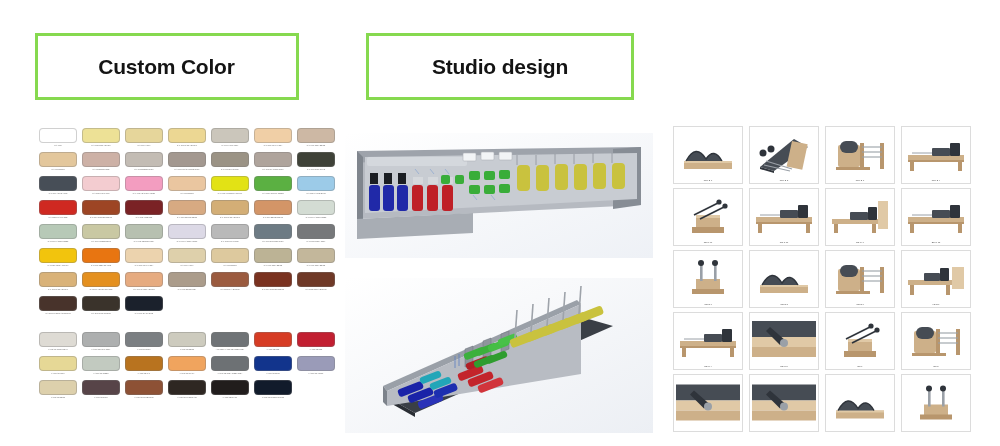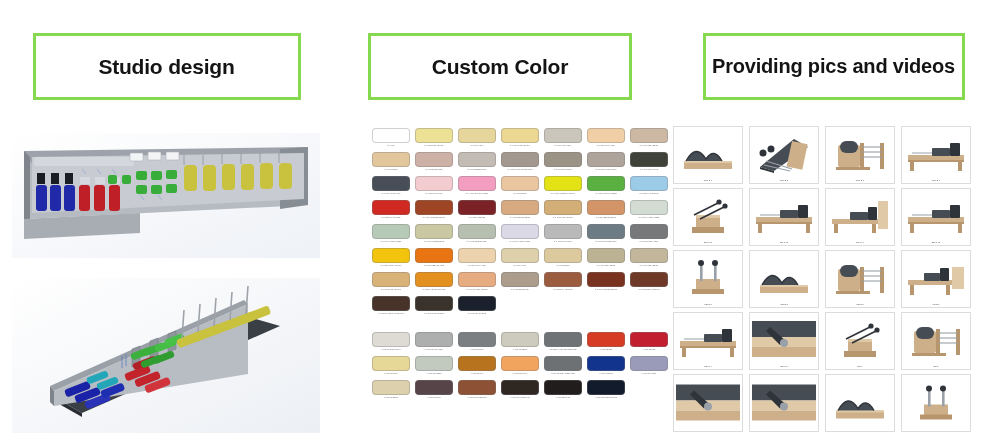--- a/index.html
+++ b/index.html
@@ -111,20 +111,341 @@
     text-align:center;
     white-space:nowrap;
     transform:scaleY(1.15);
   }
   svg{display:block;}
 </style>
 </head>
 <body>
 
 <div class="board">
+
+  <div class="column col1">
+    <div class="hdr">Custom Color</div>
+    <div class="chart" id="color-chart">
+        <div class="swatch-rows">
+          <div class="swatch-row">
+            <div class="swatch-cell">
+              <div class="chip" style="background: rgb(255, 255, 255);"></div>
+              <div class="chip-label">RAL 9016</div>
+            </div>
+            <div class="swatch-cell">
+              <div class="chip" style="background: rgb(237, 225, 150);"></div>
+              <div class="chip-label">RAL 1018 ZINC YELLOW</div>
+            </div>
+            <div class="swatch-cell">
+              <div class="chip" style="background: rgb(230, 214, 155);"></div>
+              <div class="chip-label">RAL 1014 IVORY</div>
+            </div>
+            <div class="swatch-cell">
+              <div class="chip" style="background: rgb(236, 215, 147);"></div>
+              <div class="chip-label">RAL 1002 SAND YELLOW</div>
+            </div>
+            <div class="swatch-cell">
+              <div class="chip" style="background: rgb(203, 198, 187);"></div>
+              <div class="chip-label">RAL 7044 SILK GREY</div>
+            </div>
+            <div class="swatch-cell">
+              <div class="chip" style="background: rgb(240, 207, 166);"></div>
+              <div class="chip-label">RAL 1015 LIGHT IVORY</div>
+            </div>
+            <div class="swatch-cell">
+              <div class="chip" style="background: rgb(205, 184, 164);"></div>
+              <div class="chip-label">RAL 1019 GREY BEIGE</div>
+            </div>
+          </div>
+          <div class="swatch-row">
+            <div class="swatch-cell">
+              <div class="chip" style="background: rgb(227, 199, 156);"></div>
+              <div class="chip-label">RAL 1001 BEIGE</div>
+            </div>
+            <div class="swatch-cell">
+              <div class="chip" style="background: rgb(205, 177, 166);"></div>
+              <div class="chip-label">RAL 3012 BEIGE RED</div>
+            </div>
+            <div class="swatch-cell">
+              <div class="chip" style="background: rgb(195, 188, 180);"></div>
+              <div class="chip-label">RAL 7032 PEBBLE GREY</div>
+            </div>
+            <div class="swatch-cell">
+              <div class="chip" style="background: rgb(163, 152, 144);"></div>
+              <div class="chip-label">RAL 7048 PEARL MOUSE GREY</div>
+            </div>
+            <div class="swatch-cell">
+              <div class="chip" style="background: rgb(155, 147, 133);"></div>
+              <div class="chip-label">RAL 7002 OLIVE GREY</div>
+            </div>
+            <div class="swatch-cell">
+              <div class="chip" style="background: rgb(175, 164, 156);"></div>
+              <div class="chip-label">RAL 7036 PLATINUM GREY</div>
+            </div>
+            <div class="swatch-cell">
+              <div class="chip" style="background: rgb(63, 66, 56);"></div>
+              <div class="chip-label">RAL 6006 GREY OLIVE</div>
+            </div>
+          </div>
+          <div class="swatch-row">
+            <div class="swatch-cell">
+              <div class="chip" style="background: rgb(71, 78, 87);"></div>
+              <div class="chip-label">RAL 7016 ANTHRACITE</div>
+            </div>
+            <div class="swatch-cell">
+              <div class="chip" style="background: rgb(243, 204, 208);"></div>
+              <div class="chip-label">RAL 3015 LIGHT PINK</div>
+            </div>
+            <div class="swatch-cell">
+              <div class="chip" style="background: rgb(243, 157, 192);"></div>
+              <div class="chip-label">RAL 4003 HEATHER VIOLET</div>
+            </div>
+            <div class="swatch-cell">
+              <div class="chip" style="background: rgb(234, 198, 160);"></div>
+              <div class="chip-label">RAL 1001 BEIGE</div>
+            </div>
+            <div class="swatch-cell">
+              <div class="chip" style="background: rgb(226, 226, 21);"></div>
+              <div class="chip-label">RAL 1026 LUMINOUS YELLOW</div>
+            </div>
+            <div class="swatch-cell">
+              <div class="chip" style="background: rgb(91, 176, 66);"></div>
+              <div class="chip-label">RAL 6018 YELLOW GREEN</div>
+            </div>
+            <div class="swatch-cell">
+              <div class="chip" style="background: rgb(156, 203, 232);"></div>
+              <div class="chip-label">RAL 5024 PASTEL BLUE</div>
+            </div>
+          </div>
+          <div class="swatch-row">
+            <div class="swatch-cell">
+              <div class="chip" style="background: rgb(207, 41, 33);"></div>
+              <div class="chip-label">RAL 3020 TRAFFIC RED</div>
+            </div>
+            <div class="swatch-cell">
+              <div class="chip" style="background: rgb(157, 69, 36);"></div>
+              <div class="chip-label">RAL 8004 COPPER BROWN</div>
+            </div>
+            <div class="swatch-cell">
+              <div class="chip" style="background: rgb(122, 34, 37);"></div>
+              <div class="chip-label">RAL 3005 WINE RED</div>
+            </div>
+            <div class="swatch-cell">
+              <div class="chip" style="background: rgb(215, 170, 130);"></div>
+              <div class="chip-label">RAL 1011 BROWN BEIGE</div>
+            </div>
+            <div class="swatch-cell">
+              <div class="chip" style="background: rgb(211, 174, 118);"></div>
+              <div class="chip-label">RAL 1002 SAND YELLOW</div>
+            </div>
+            <div class="swatch-cell">
+              <div class="chip" style="background: rgb(211, 149, 103);"></div>
+              <div class="chip-label">RAL 8024 BEIGE BROWN</div>
+            </div>
+            <div class="swatch-cell">
+              <div class="chip" style="background: rgb(211, 220, 211);"></div>
+              <div class="chip-label">RAL 6019 PASTEL GREEN</div>
+            </div>
+          </div>
+          <div class="swatch-row">
+            <div class="swatch-cell">
+              <div class="chip" style="background: rgb(183, 201, 183);"></div>
+              <div class="chip-label">RAL 6019 PASTEL GREEN</div>
+            </div>
+            <div class="swatch-cell">
+              <div class="chip" style="background: rgb(201, 200, 163);"></div>
+              <div class="chip-label">RAL 1000 GREEN BEIGE</div>
+            </div>
+            <div class="swatch-cell">
+              <div class="chip" style="background: rgb(183, 192, 176);"></div>
+              <div class="chip-label">RAL 7033 CEMENT GREY</div>
+            </div>
+            <div class="swatch-cell">
+              <div class="chip" style="background: rgb(220, 217, 230);"></div>
+              <div class="chip-label">RAL 4009 PASTEL VIOLET</div>
+            </div>
+            <div class="swatch-cell">
+              <div class="chip" style="background: rgb(185, 185, 185);"></div>
+              <div class="chip-label">RAL 7035 LIGHT GREY</div>
+            </div>
+            <div class="swatch-cell">
+              <div class="chip" style="background: rgb(109, 123, 132);"></div>
+              <div class="chip-label">RAL 7000 SQUIRREL GREY</div>
+            </div>
+            <div class="swatch-cell">
+              <div class="chip" style="background: rgb(118, 120, 122);"></div>
+              <div class="chip-label">RAL 7037 DUSTY GREY</div>
+            </div>
+          </div>
+          <div class="swatch-row">
+            <div class="swatch-cell">
+              <div class="chip" style="background: rgb(242, 196, 13);"></div>
+              <div class="chip-label">RAL 1021 COLZA YELLOW</div>
+            </div>
+            <div class="swatch-cell">
+              <div class="chip" style="background: rgb(232, 117, 17);"></div>
+              <div class="chip-label">RAL 2011 DEEP ORANGE</div>
+            </div>
+            <div class="swatch-cell">
+              <div class="chip" style="background: rgb(236, 211, 174);"></div>
+              <div class="chip-label">RAL 1015 LIGHT IVORY</div>
+            </div>
+            <div class="swatch-cell">
+              <div class="chip" style="background: rgb(222, 208, 171);"></div>
+              <div class="chip-label">RAL 1014 IVORY</div>
+            </div>
+            <div class="swatch-cell">
+              <div class="chip" style="background: rgb(221, 201, 158);"></div>
+              <div class="chip-label">RAL 1001 BEIGE</div>
+            </div>
+            <div class="swatch-cell">
+              <div class="chip" style="background: rgb(188, 179, 149);"></div>
+              <div class="chip-label">RAL 1019 GREY BEIGE</div>
+            </div>
+            <div class="swatch-cell">
+              <div class="chip" style="background: rgb(195, 183, 155);"></div>
+              <div class="chip-label">RAL 1019 GREY BEIGE</div>
+            </div>
+          </div>
+          <div class="swatch-row">
+            <div class="swatch-cell">
+              <div class="chip" style="background: rgb(217, 178, 120);"></div>
+              <div class="chip-label">RAL 1002 SAND YELLOW</div>
+            </div>
+            <div class="swatch-cell">
+              <div class="chip" style="background: rgb(228, 144, 31);"></div>
+              <div class="chip-label">RAL 2000 YELLOW ORANGE</div>
+            </div>
+            <div class="swatch-cell">
+              <div class="chip" style="background: rgb(230, 171, 128);"></div>
+              <div class="chip-label">RAL 1034 PASTEL YELLOW</div>
+            </div>
+            <div class="swatch-cell">
+              <div class="chip" style="background: rgb(171, 156, 139);"></div>
+              <div class="chip-label">RAL 7006 BEIGE GREY</div>
+            </div>
+            <div class="swatch-cell">
+              <div class="chip" style="background: rgb(155, 91, 63);"></div>
+              <div class="chip-label">RAL 8003 CLAY BROWN</div>
+            </div>
+            <div class="swatch-cell">
+              <div class="chip" style="background: rgb(122, 50, 32);"></div>
+              <div class="chip-label">RAL 8004 COPPER BROWN</div>
+            </div>
+            <div class="swatch-cell">
+              <div class="chip" style="background: rgb(111, 57, 39);"></div>
+              <div class="chip-label">RAL 8002 SIGNAL BROWN</div>
+            </div>
+          </div>
+          <div class="swatch-row">
+            <div class="swatch-cell">
+              <div class="chip" style="background: rgb(72, 51, 43);"></div>
+              <div class="chip-label">RAL 8017 CHOCOLATE BROWN</div>
+            </div>
+            <div class="swatch-cell">
+              <div class="chip" style="background: rgb(58, 51, 43);"></div>
+              <div class="chip-label">RAL 8019 GREY BROWN</div>
+            </div>
+            <div class="swatch-cell">
+              <div class="chip" style="background: rgb(27, 33, 44);"></div>
+              <div class="chip-label">RAL 5004 BLACK BLUE</div>
+            </div>
+          </div>
+        </div>
+        <div class="chart-gap"></div>
+        <div class="swatch-rows">
+          <div class="swatch-row">
+            <div class="swatch-cell">
+              <div class="chip" style="background: rgb(222, 219, 212);"></div>
+              <div class="chip-label">LAMINATE PINE GREY D</div>
+            </div>
+            <div class="swatch-cell">
+              <div class="chip" style="background: rgb(173, 175, 175);"></div>
+              <div class="chip-label">LAMINATE LIGHT GREY</div>
+            </div>
+            <div class="swatch-cell">
+              <div class="chip" style="background: rgb(123, 127, 130);"></div>
+              <div class="chip-label">LAMINATE GREY</div>
+            </div>
+            <div class="swatch-cell">
+              <div class="chip" style="background: rgb(205, 203, 190);"></div>
+              <div class="chip-label">LAMINATE BEIGE</div>
+            </div>
+            <div class="swatch-cell">
+              <div class="chip" style="background: rgb(111, 115, 118);"></div>
+              <div class="chip-label">ALU GREY LAMINATE STEEL GREY</div>
+            </div>
+            <div class="swatch-cell">
+              <div class="chip" style="background: rgb(214, 60, 36);"></div>
+              <div class="chip-label">LAMINATE RED</div>
+            </div>
+            <div class="swatch-cell">
+              <div class="chip" style="background: rgb(194, 31, 49);"></div>
+              <div class="chip-label">LAMINATE RED</div>
+            </div>
+          </div>
+          <div class="swatch-row">
+            <div class="swatch-cell">
+              <div class="chip" style="background: rgb(230, 216, 150);"></div>
+              <div class="chip-label">LAMINATE SOFT</div>
+            </div>
+            <div class="swatch-cell">
+              <div class="chip" style="background: rgb(194, 202, 192);"></div>
+              <div class="chip-label">LAMINATE GREEN</div>
+            </div>
+            <div class="swatch-cell">
+              <div class="chip" style="background: rgb(184, 115, 31);"></div>
+              <div class="chip-label">LAMINATE OAK</div>
+            </div>
+            <div class="swatch-cell">
+              <div class="chip" style="background: rgb(240, 164, 94);"></div>
+              <div class="chip-label">LAMINATE PEACH</div>
+            </div>
+            <div class="swatch-cell">
+              <div class="chip" style="background: rgb(109, 113, 116);"></div>
+              <div class="chip-label">LAMINATE GREY STEEL GREY</div>
+            </div>
+            <div class="swatch-cell">
+              <div class="chip" style="background: rgb(18, 52, 140);"></div>
+              <div class="chip-label">LAMINATE BLUE</div>
+            </div>
+            <div class="swatch-cell">
+              <div class="chip" style="background: rgb(154, 155, 184);"></div>
+              <div class="chip-label">LAMINATE VIOLET</div>
+            </div>
+          </div>
+          <div class="swatch-row">
+            <div class="swatch-cell">
+              <div class="chip" style="background: rgb(221, 208, 172);"></div>
+              <div class="chip-label">LAMINATE BEIGE</div>
+            </div>
+            <div class="swatch-cell">
+              <div class="chip" style="background: rgb(87, 68, 72);"></div>
+              <div class="chip-label">LAMINATE PLUM</div>
+            </div>
+            <div class="swatch-cell">
+              <div class="chip" style="background: rgb(141, 81, 53);"></div>
+              <div class="chip-label">LAMINATE NUT BROWN</div>
+            </div>
+            <div class="swatch-cell">
+              <div class="chip" style="background: rgb(46, 39, 34);"></div>
+              <div class="chip-label">LAMINATE CHOCOLATE</div>
+            </div>
+            <div class="swatch-cell">
+              <div class="chip" style="background: rgb(33, 29, 28);"></div>
+              <div class="chip-label">LAMINATE BLACK</div>
+            </div>
+            <div class="swatch-cell">
+              <div class="chip" style="background: rgb(17, 27, 43);"></div>
+              <div class="chip-label">LAMINATE MIDNIGHT BLUE</div>
+            </div>
+          </div>
+        </div>
+      </div>
+  </div>
 
   <div class="column col2">
     <div class="hdr">Studio design</div>
 
     <div class="cad-wrap">
 
       <div class="cad cad-1">
         <svg viewBox="0 0 308 125" width="308" height="125">
           <defs>
             <linearGradient id="bgf1" x1="0" y1="0" x2="1" y2="1">
@@ -275,343 +596,21 @@
           <g stroke="#5a7fc0" stroke-width="0.8">
             <line x1="110" y1="78" x2="110" y2="90"></line>
             <line x1="114" y1="76" x2="114" y2="88"></line>
           </g>
         </svg>
       </div>
 
     </div>
   </div>
 
-  <div class="column col1">
-    <div class="hdr">Custom Color</div>
-    <div class="chart" id="color-chart">
-        <div class="swatch-rows">
-          <div class="swatch-row">
-            <div class="swatch-cell">
-              <div class="chip" style="background: rgb(255, 255, 255);"></div>
-              <div class="chip-label">RAL 9016</div>
-            </div>
-            <div class="swatch-cell">
-              <div class="chip" style="background: rgb(237, 225, 150);"></div>
-              <div class="chip-label">RAL 1018 ZINC YELLOW</div>
-            </div>
-            <div class="swatch-cell">
-              <div class="chip" style="background: rgb(230, 214, 155);"></div>
-              <div class="chip-label">RAL 1014 IVORY</div>
-            </div>
-            <div class="swatch-cell">
-              <div class="chip" style="background: rgb(236, 215, 147);"></div>
-              <div class="chip-label">RAL 1002 SAND YELLOW</div>
-            </div>
-            <div class="swatch-cell">
-              <div class="chip" style="background: rgb(203, 198, 187);"></div>
-              <div class="chip-label">RAL 7044 SILK GREY</div>
-            </div>
-            <div class="swatch-cell">
-              <div class="chip" style="background: rgb(240, 207, 166);"></div>
-              <div class="chip-label">RAL 1015 LIGHT IVORY</div>
-            </div>
-            <div class="swatch-cell">
-              <div class="chip" style="background: rgb(205, 184, 164);"></div>
-              <div class="chip-label">RAL 1019 GREY BEIGE</div>
-            </div>
-          </div>
-          <div class="swatch-row">
-            <div class="swatch-cell">
-              <div class="chip" style="background: rgb(227, 199, 156);"></div>
-              <div class="chip-label">RAL 1001 BEIGE</div>
-            </div>
-            <div class="swatch-cell">
-              <div class="chip" style="background: rgb(205, 177, 166);"></div>
-              <div class="chip-label">RAL 3012 BEIGE RED</div>
-            </div>
-            <div class="swatch-cell">
-              <div class="chip" style="background: rgb(195, 188, 180);"></div>
-              <div class="chip-label">RAL 7032 PEBBLE GREY</div>
-            </div>
-            <div class="swatch-cell">
-              <div class="chip" style="background: rgb(163, 152, 144);"></div>
-              <div class="chip-label">RAL 7048 PEARL MOUSE GREY</div>
-            </div>
-            <div class="swatch-cell">
-              <div class="chip" style="background: rgb(155, 147, 133);"></div>
-              <div class="chip-label">RAL 7002 OLIVE GREY</div>
-            </div>
-            <div class="swatch-cell">
-              <div class="chip" style="background: rgb(175, 164, 156);"></div>
-              <div class="chip-label">RAL 7036 PLATINUM GREY</div>
-            </div>
-            <div class="swatch-cell">
-              <div class="chip" style="background: rgb(63, 66, 56);"></div>
-              <div class="chip-label">RAL 6006 GREY OLIVE</div>
-            </div>
-          </div>
-          <div class="swatch-row">
-            <div class="swatch-cell">
-              <div class="chip" style="background: rgb(71, 78, 87);"></div>
-              <div class="chip-label">RAL 7016 ANTHRACITE</div>
-            </div>
-            <div class="swatch-cell">
-              <div class="chip" style="background: rgb(243, 204, 208);"></div>
-              <div class="chip-label">RAL 3015 LIGHT PINK</div>
-            </div>
-            <div class="swatch-cell">
-              <div class="chip" style="background: rgb(243, 157, 192);"></div>
-              <div class="chip-label">RAL 4003 HEATHER VIOLET</div>
-            </div>
-            <div class="swatch-cell">
-              <div class="chip" style="background: rgb(234, 198, 160);"></div>
-              <div class="chip-label">RAL 1001 BEIGE</div>
-            </div>
-            <div class="swatch-cell">
-              <div class="chip" style="background: rgb(226, 226, 21);"></div>
-              <div class="chip-label">RAL 1026 LUMINOUS YELLOW</div>
-            </div>
-            <div class="swatch-cell">
-              <div class="chip" style="background: rgb(91, 176, 66);"></div>
-              <div class="chip-label">RAL 6018 YELLOW GREEN</div>
-            </div>
-            <div class="swatch-cell">
-              <div class="chip" style="background: rgb(156, 203, 232);"></div>
-              <div class="chip-label">RAL 5024 PASTEL BLUE</div>
-            </div>
-          </div>
-          <div class="swatch-row">
-            <div class="swatch-cell">
-              <div class="chip" style="background: rgb(207, 41, 33);"></div>
-              <div class="chip-label">RAL 3020 TRAFFIC RED</div>
-            </div>
-            <div class="swatch-cell">
-              <div class="chip" style="background: rgb(157, 69, 36);"></div>
-              <div class="chip-label">RAL 8004 COPPER BROWN</div>
-            </div>
-            <div class="swatch-cell">
-              <div class="chip" style="background: rgb(122, 34, 37);"></div>
-              <div class="chip-label">RAL 3005 WINE RED</div>
-            </div>
-            <div class="swatch-cell">
-              <div class="chip" style="background: rgb(215, 170, 130);"></div>
-              <div class="chip-label">RAL 1011 BROWN BEIGE</div>
-            </div>
-            <div class="swatch-cell">
-              <div class="chip" style="background: rgb(211, 174, 118);"></div>
-              <div class="chip-label">RAL 1002 SAND YELLOW</div>
-            </div>
-            <div class="swatch-cell">
-              <div class="chip" style="background: rgb(211, 149, 103);"></div>
-              <div class="chip-label">RAL 8024 BEIGE BROWN</div>
-            </div>
-            <div class="swatch-cell">
-              <div class="chip" style="background: rgb(211, 220, 211);"></div>
-              <div class="chip-label">RAL 6019 PASTEL GREEN</div>
-            </div>
-          </div>
-          <div class="swatch-row">
-            <div class="swatch-cell">
-              <div class="chip" style="background: rgb(183, 201, 183);"></div>
-              <div class="chip-label">RAL 6019 PASTEL GREEN</div>
-            </div>
-            <div class="swatch-cell">
-              <div class="chip" style="background: rgb(201, 200, 163);"></div>
-              <div class="chip-label">RAL 1000 GREEN BEIGE</div>
-            </div>
-            <div class="swatch-cell">
-              <div class="chip" style="background: rgb(183, 192, 176);"></div>
-              <div class="chip-label">RAL 7033 CEMENT GREY</div>
-            </div>
-            <div class="swatch-cell">
-              <div class="chip" style="background: rgb(220, 217, 230);"></div>
-              <div class="chip-label">RAL 4009 PASTEL VIOLET</div>
-            </div>
-            <div class="swatch-cell">
-              <div class="chip" style="background: rgb(185, 185, 185);"></div>
-              <div class="chip-label">RAL 7035 LIGHT GREY</div>
-            </div>
-            <div class="swatch-cell">
-              <div class="chip" style="background: rgb(109, 123, 132);"></div>
-              <div class="chip-label">RAL 7000 SQUIRREL GREY</div>
-            </div>
-            <div class="swatch-cell">
-              <div class="chip" style="background: rgb(118, 120, 122);"></div>
-              <div class="chip-label">RAL 7037 DUSTY GREY</div>
-            </div>
-          </div>
-          <div class="swatch-row">
-            <div class="swatch-cell">
-              <div class="chip" style="background: rgb(242, 196, 13);"></div>
-              <div class="chip-label">RAL 1021 COLZA YELLOW</div>
-            </div>
-            <div class="swatch-cell">
-              <div class="chip" style="background: rgb(232, 117, 17);"></div>
-              <div class="chip-label">RAL 2011 DEEP ORANGE</div>
-            </div>
-            <div class="swatch-cell">
-              <div class="chip" style="background: rgb(236, 211, 174);"></div>
-              <div class="chip-label">RAL 1015 LIGHT IVORY</div>
-            </div>
-            <div class="swatch-cell">
-              <div class="chip" style="background: rgb(222, 208, 171);"></div>
-              <div class="chip-label">RAL 1014 IVORY</div>
-            </div>
-            <div class="swatch-cell">
-              <div class="chip" style="background: rgb(221, 201, 158);"></div>
-              <div class="chip-label">RAL 1001 BEIGE</div>
-            </div>
-            <div class="swatch-cell">
-              <div class="chip" style="background: rgb(188, 179, 149);"></div>
-              <div class="chip-label">RAL 1019 GREY BEIGE</div>
-            </div>
-            <div class="swatch-cell">
-              <div class="chip" style="background: rgb(195, 183, 155);"></div>
-              <div class="chip-label">RAL 1019 GREY BEIGE</div>
-            </div>
-          </div>
-          <div class="swatch-row">
-            <div class="swatch-cell">
-              <div class="chip" style="background: rgb(217, 178, 120);"></div>
-              <div class="chip-label">RAL 1002 SAND YELLOW</div>
-            </div>
-            <div class="swatch-cell">
-              <div class="chip" style="background: rgb(228, 144, 31);"></div>
-              <div class="chip-label">RAL 2000 YELLOW ORANGE</div>
-            </div>
-            <div class="swatch-cell">
-              <div class="chip" style="background: rgb(230, 171, 128);"></div>
-              <div class="chip-label">RAL 1034 PASTEL YELLOW</div>
-            </div>
-            <div class="swatch-cell">
-              <div class="chip" style="background: rgb(171, 156, 139);"></div>
-              <div class="chip-label">RAL 7006 BEIGE GREY</div>
-            </div>
-            <div class="swatch-cell">
-              <div class="chip" style="background: rgb(155, 91, 63);"></div>
-              <div class="chip-label">RAL 8003 CLAY BROWN</div>
-            </div>
-            <div class="swatch-cell">
-              <div class="chip" style="background: rgb(122, 50, 32);"></div>
-              <div class="chip-label">RAL 8004 COPPER BROWN</div>
-            </div>
-            <div class="swatch-cell">
-              <div class="chip" style="background: rgb(111, 57, 39);"></div>
-              <div class="chip-label">RAL 8002 SIGNAL BROWN</div>
-            </div>
-          </div>
-          <div class="swatch-row">
-            <div class="swatch-cell">
-              <div class="chip" style="background: rgb(72, 51, 43);"></div>
-              <div class="chip-label">RAL 8017 CHOCOLATE BROWN</div>
-            </div>
-            <div class="swatch-cell">
-              <div class="chip" style="background: rgb(58, 51, 43);"></div>
-              <div class="chip-label">RAL 8019 GREY BROWN</div>
-            </div>
-            <div class="swatch-cell">
-              <div class="chip" style="background: rgb(27, 33, 44);"></div>
-              <div class="chip-label">RAL 5004 BLACK BLUE</div>
-            </div>
-          </div>
-        </div>
-        <div class="chart-gap"></div>
-        <div class="swatch-rows">
-          <div class="swatch-row">
-            <div class="swatch-cell">
-              <div class="chip" style="background: rgb(222, 219, 212);"></div>
-              <div class="chip-label">LAMINATE PINE GREY D</div>
-            </div>
-            <div class="swatch-cell">
-              <div class="chip" style="background: rgb(173, 175, 175);"></div>
-              <div class="chip-label">LAMINATE LIGHT GREY</div>
-            </div>
-            <div class="swatch-cell">
-              <div class="chip" style="background: rgb(123, 127, 130);"></div>
-              <div class="chip-label">LAMINATE GREY</div>
-            </div>
-            <div class="swatch-cell">
-              <div class="chip" style="background: rgb(205, 203, 190);"></div>
-              <div class="chip-label">LAMINATE BEIGE</div>
-            </div>
-            <div class="swatch-cell">
-              <div class="chip" style="background: rgb(111, 115, 118);"></div>
-              <div class="chip-label">ALU GREY LAMINATE STEEL GREY</div>
-            </div>
-            <div class="swatch-cell">
-              <div class="chip" style="background: rgb(214, 60, 36);"></div>
-              <div class="chip-label">LAMINATE RED</div>
-            </div>
-            <div class="swatch-cell">
-              <div class="chip" style="background: rgb(194, 31, 49);"></div>
-              <div class="chip-label">LAMINATE RED</div>
-            </div>
-          </div>
-          <div class="swatch-row">
-            <div class="swatch-cell">
-              <div class="chip" style="background: rgb(230, 216, 150);"></div>
-              <div class="chip-label">LAMINATE SOFT</div>
-            </div>
-            <div class="swatch-cell">
-              <div class="chip" style="background: rgb(194, 202, 192);"></div>
-              <div class="chip-label">LAMINATE GREEN</div>
-            </div>
-            <div class="swatch-cell">
-              <div class="chip" style="background: rgb(184, 115, 31);"></div>
-              <div class="chip-label">LAMINATE OAK</div>
-            </div>
-            <div class="swatch-cell">
-              <div class="chip" style="background: rgb(240, 164, 94);"></div>
-              <div class="chip-label">LAMINATE PEACH</div>
-            </div>
-            <div class="swatch-cell">
-              <div class="chip" style="background: rgb(109, 113, 116);"></div>
-              <div class="chip-label">LAMINATE GREY STEEL GREY</div>
-            </div>
-            <div class="swatch-cell">
-              <div class="chip" style="background: rgb(18, 52, 140);"></div>
-              <div class="chip-label">LAMINATE BLUE</div>
-            </div>
-            <div class="swatch-cell">
-              <div class="chip" style="background: rgb(154, 155, 184);"></div>
-              <div class="chip-label">LAMINATE VIOLET</div>
-            </div>
-          </div>
-          <div class="swatch-row">
-            <div class="swatch-cell">
-              <div class="chip" style="background: rgb(221, 208, 172);"></div>
-              <div class="chip-label">LAMINATE BEIGE</div>
-            </div>
-            <div class="swatch-cell">
-              <div class="chip" style="background: rgb(87, 68, 72);"></div>
-              <div class="chip-label">LAMINATE PLUM</div>
-            </div>
-            <div class="swatch-cell">
-              <div class="chip" style="background: rgb(141, 81, 53);"></div>
-              <div class="chip-label">LAMINATE NUT BROWN</div>
-            </div>
-            <div class="swatch-cell">
-              <div class="chip" style="background: rgb(46, 39, 34);"></div>
-              <div class="chip-label">LAMINATE CHOCOLATE</div>
-            </div>
-            <div class="swatch-cell">
-              <div class="chip" style="background: rgb(33, 29, 28);"></div>
-              <div class="chip-label">LAMINATE BLACK</div>
-            </div>
-            <div class="swatch-cell">
-              <div class="chip" style="background: rgb(17, 27, 43);"></div>
-              <div class="chip-label">LAMINATE MIDNIGHT BLUE</div>
-            </div>
-          </div>
-        </div>
-      </div>
-  </div>
-
   <div class="column col3">
-    <div class="hdr">Providing pics and videos</div>
     <div class="prod-grid" id="prod-grid">
         <div class="prod-card">
           <div class="prod-img">
             <svg viewBox="0 0 68 44" width="100%" height="100%" preserveAspectRatio="xMidYMid meet">
           <rect x="10" y="30" width="48" height="8" fill="#cdb089"></rect>
           <rect x="10" y="30" width="48" height="2" fill="#e0c9a6"></rect>
           <path d="M12 30 q10 -18 20 -2 q8 -12 16 2 z" fill="#464c54"></path>
           <path d="M12 30 q10 -18 20 -2 q8 -12 16 2" fill="none" stroke="#2f343b" stroke-width="1.4"></path>
             </svg>
           </div>

